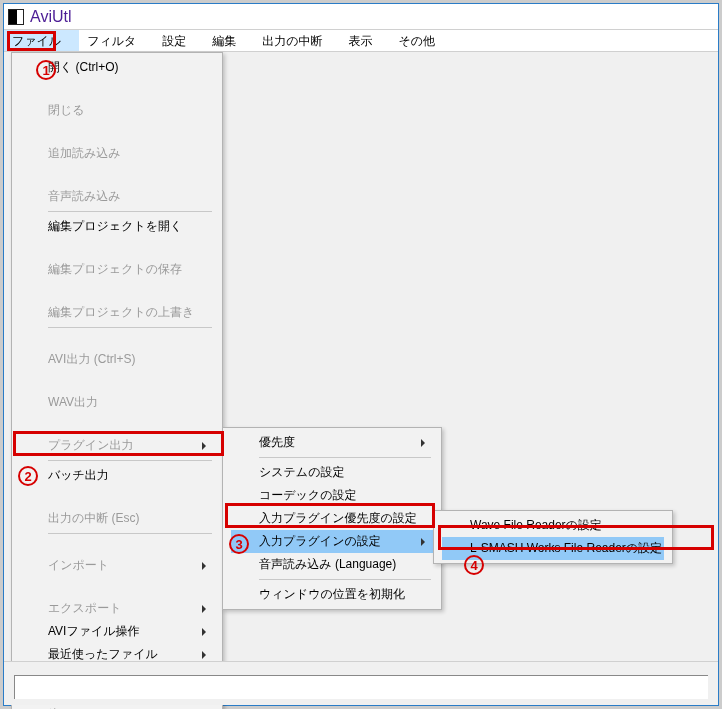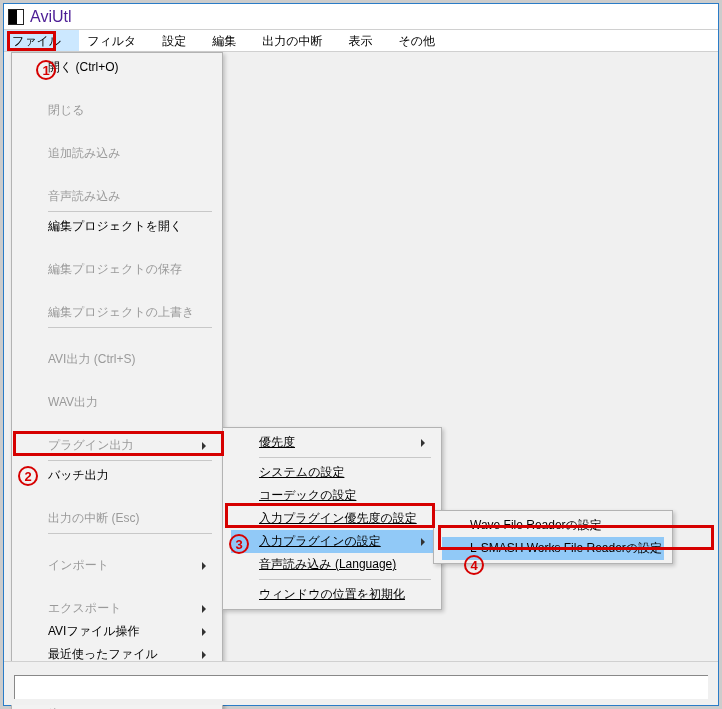--- a/index.html
+++ b/index.html
@@ -86,21 +86,21 @@
     border-left: 4px solid #333;
     border-top: 4px solid transparent;
     border-bottom: 4px solid transparent;
   }
   .menu-sep {
     height: 1px;
     background: #c8c8c8;
     margin: 3px 2px 3px 28px;
   }
   .menu1 { left: 7px; top: 0; width: 212px; }
-  .menu2 { left: 218px; top: 375px; width: 220px; text-decoration: underline; }
+  .menu2 { left: 218px; top: 375px; width: 220px; }
   .menu3 { left: 429px; top: 458px; width: 240px; text-align: right; }
 
   
   .ann-box {
     position: absolute;
     border: 3px solid #d60000;
     pointer-events: none;
   }
   .ann-num {
     position: absolute;

